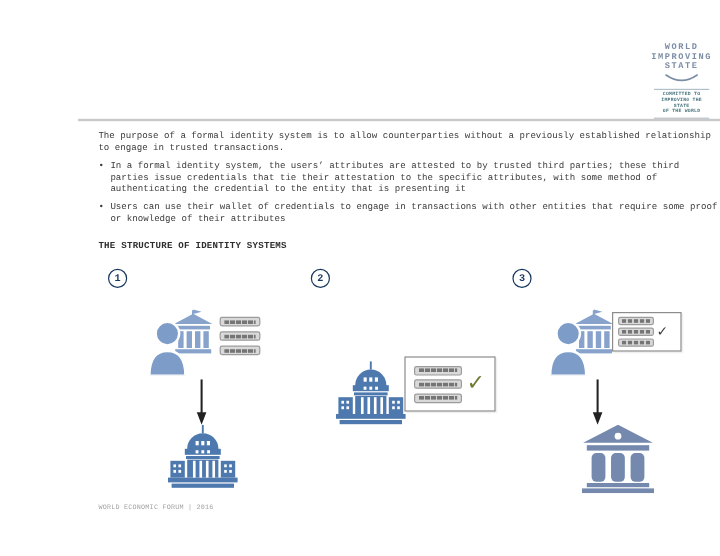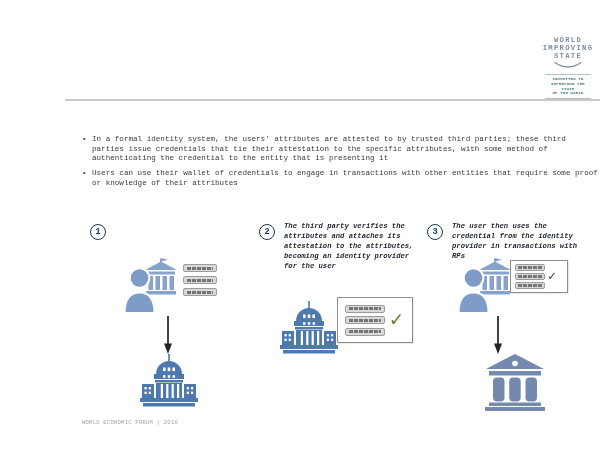--- a/index.html
+++ b/index.html
@@ -83,42 +83,42 @@
     </svg>
     <div class="logo-tagline">
       <span>COMMITTED TO</span>
       <span>IMPROVING THE STATE</span>
       <span>OF THE WORLD</span>
     </div>
   </div>
 
   <div class="title-rule"></div>
 
+  <p class="intro">The purpose of a formal identity system is to allow counterparties without a previously established relationship to engage in trusted transactions.</p>
   <ul class="bullets">
     <li>
       <span class="bullet-dot">•</span>
       <span>In a formal identity system, the users’ attributes are attested to by trusted third parties; these third parties issue credentials that tie their attestation to the specific attributes, with some method of authenticating the credential to the entity that is presenting it</span>
     </li>
     <li>
       <span class="bullet-dot">•</span>
       <span>Users can use their wallet of credentials to engage in transactions with other entities that require some proof or knowledge of their attributes</span>
     </li>
   </ul>
 
+  <h2 class="section-heading">THE STRUCTURE OF IDENTITY SYSTEMS</h2>
 
   <div class="step step-1">
     <div class="step-circle">1</div>
   </div>
   <div class="step step-2">
     <div class="step-circle">2</div>
-    <div class="step-text">The third party verifies the attributes and attaches its attestation to the attributes, becoming an identity provider for the user</div>
   </div>
   <div class="step step-3">
     <div class="step-circle">3</div>
-    <div class="step-text">The user then uses the credential from the identity provider in transactions with RPs</div>
   </div>
 
   <svg class="abs icon-person" style="left:88px;top:257px;" width="60" height="56" viewBox="0 0 60 56">
     <g fill="currentColor">
       <rect x="37" y="1.5" width="1.4" height="7"></rect>
       <polygon points="38,1 45,2.8 38,4.6"></polygon>
       <polygon points="22,13 54,13 38,4.5"></polygon>
       <rect x="24" y="14.5" width="28" height="3"></rect>
       <rect x="25.5" y="19" width="4.5" height="14"></rect>
       <rect x="32.5" y="19" width="4.5" height="14"></rect>

